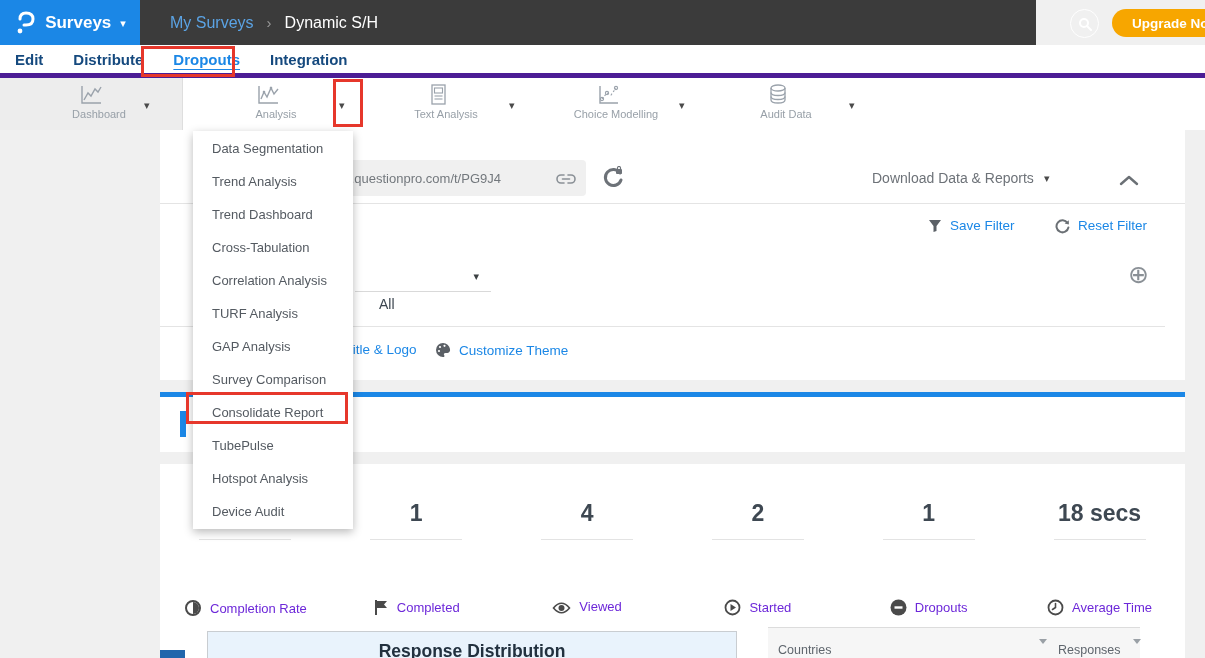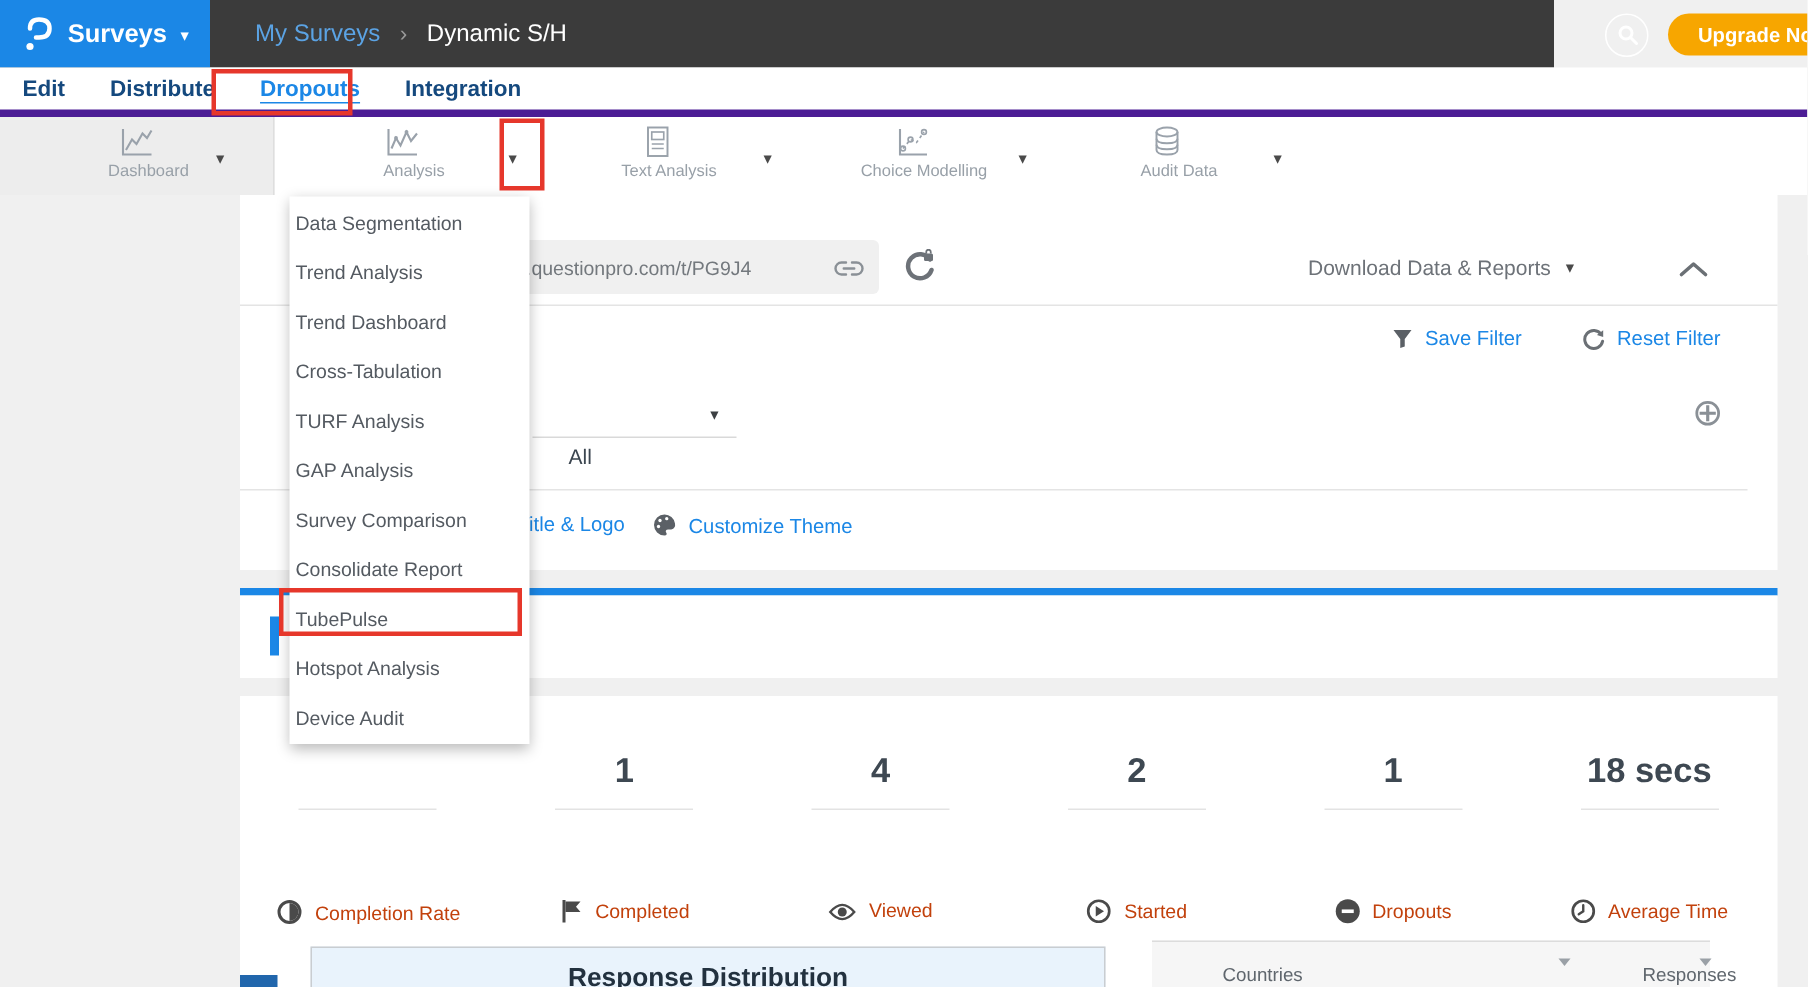--- a/index.html
+++ b/index.html
@@ -76,44 +76,44 @@
   .blue-line { position:absolute; left:160px; top:392px; width:1025px; height:5px; background:#1b87e6; }
   .blue-band { position:absolute; left:160px; top:397px; width:1025px; height:55px; background:#fff; }
   .blue-cursor { position:absolute; left:20px; top:14px; width:6px; height:26px; background:#1b87e6; }
 
   
   .card2 { left:160px; top:464px; width:1025px; height:194px; overflow:hidden; }
   .stats-row { display:flex; padding-top:36px; }
   .stat { flex:1; text-align:center; }
   .stat-value { font-size:23px; font-weight:700; color:#3e4852; height:32px; }
   .stat-divider { width:92px; border-bottom:1px solid #e3e3e3; margin:7px auto 15px; }
-  .stat-bottom { display:inline-flex; align-items:center; gap:8px; color:#c2410c; font-size:13px;margin-top:44px; }
+  .stat-bottom { display:inline-flex; align-items:center; gap:8px; color:#6d28d9; font-size:13px;margin-top:44px; }
 
   .rd-panel { position:absolute; left:47px; top:167px; width:530px; height:40px; background:#e9f3fc;
               border:1px solid #c9cdd1; text-align:center; padding-top:9px; }
   .rd-title { font-size:17.5px; font-weight:700; color:#22313f; }
 
   .countries-header { position:absolute; left:608px; top:163px; width:372px; height:40px;
                       background:#f6f6f6; border-top:1px solid #dcdcdc; }
-  .col-label { position:absolute; top:15px; font-size:12.5px; color:#5f666d;margin-left:37px; }
+  .col-label { position:absolute; top:15px; font-size:12.5px; color:#5f666d; }
   .col-countries { left:10px; }
   .col-responses { left:290px; }
   .sort-icon { position:absolute; top:16px; width:9px; height:12px; cursor:pointer; }
   .sort-icon .up { width:0; height:0; border-left:4px solid transparent; border-right:4px solid transparent;
                    border-bottom:5px solid #9aa0a6; margin-bottom:2px; }
   .sort-icon .down { width:0; height:0; border-left:4px solid transparent; border-right:4px solid transparent;
                      border-top:5px solid #9aa0a6; }
   .sort-1 { left:263px; }
   .sort-2 { left:357px; }
   .blue-strip { position:absolute; left:0; top:186px; width:25px; height:8px; background:#2166ac; }
 
   
   .dropdown { position:absolute; left:193px; top:131px; width:160px; background:#fff; z-index:10;
               box-shadow:0 3px 9px rgba(0,0,0,0.28); padding:1px 0; }
-  .menu-item { height:33px; line-height:33px; padding-left:4px; font-size:13px; color:#545a61;
+  .menu-item { height:33px; line-height:33px; padding-left:19px; font-size:13px; color:#545a61;
                cursor:pointer; white-space:nowrap; }
 
   
   .anno { position:absolute; border:3px solid #e6372b; z-index:20; pointer-events:none; }
   .anno-analytics { left:141px; top:46px; width:94px; height:31px; }
   .anno-caret { left:333px; top:79px; width:30px; height:48px; }
   .anno-consolidate { left:186px; top:392px; width:162px; height:32px; }
 
   svg { display:inline-block; vertical-align:middle; }
 </style>
@@ -389,20 +389,21 @@
     </div>
 
     <div class="blue-strip"></div>
   </div>
 
   <div class="dropdown">
     <div class="menu-item">Data Segmentation</div>
     <div class="menu-item">Trend Analysis</div>
     <div class="menu-item">Trend Dashboard</div>
     <div class="menu-item">Cross-Tabulation</div>
+    <div class="menu-item">Correlation Analysis</div>
     <div class="menu-item">TURF Analysis</div>
     <div class="menu-item">GAP Analysis</div>
     <div class="menu-item">Survey Comparison</div>
     <div class="menu-item">Consolidate Report</div>
     <div class="menu-item">TubePulse</div>
     <div class="menu-item">Hotspot Analysis</div>
     <div class="menu-item">Device Audit</div>
   </div>
 
   <div class="anno anno-analytics"></div>

